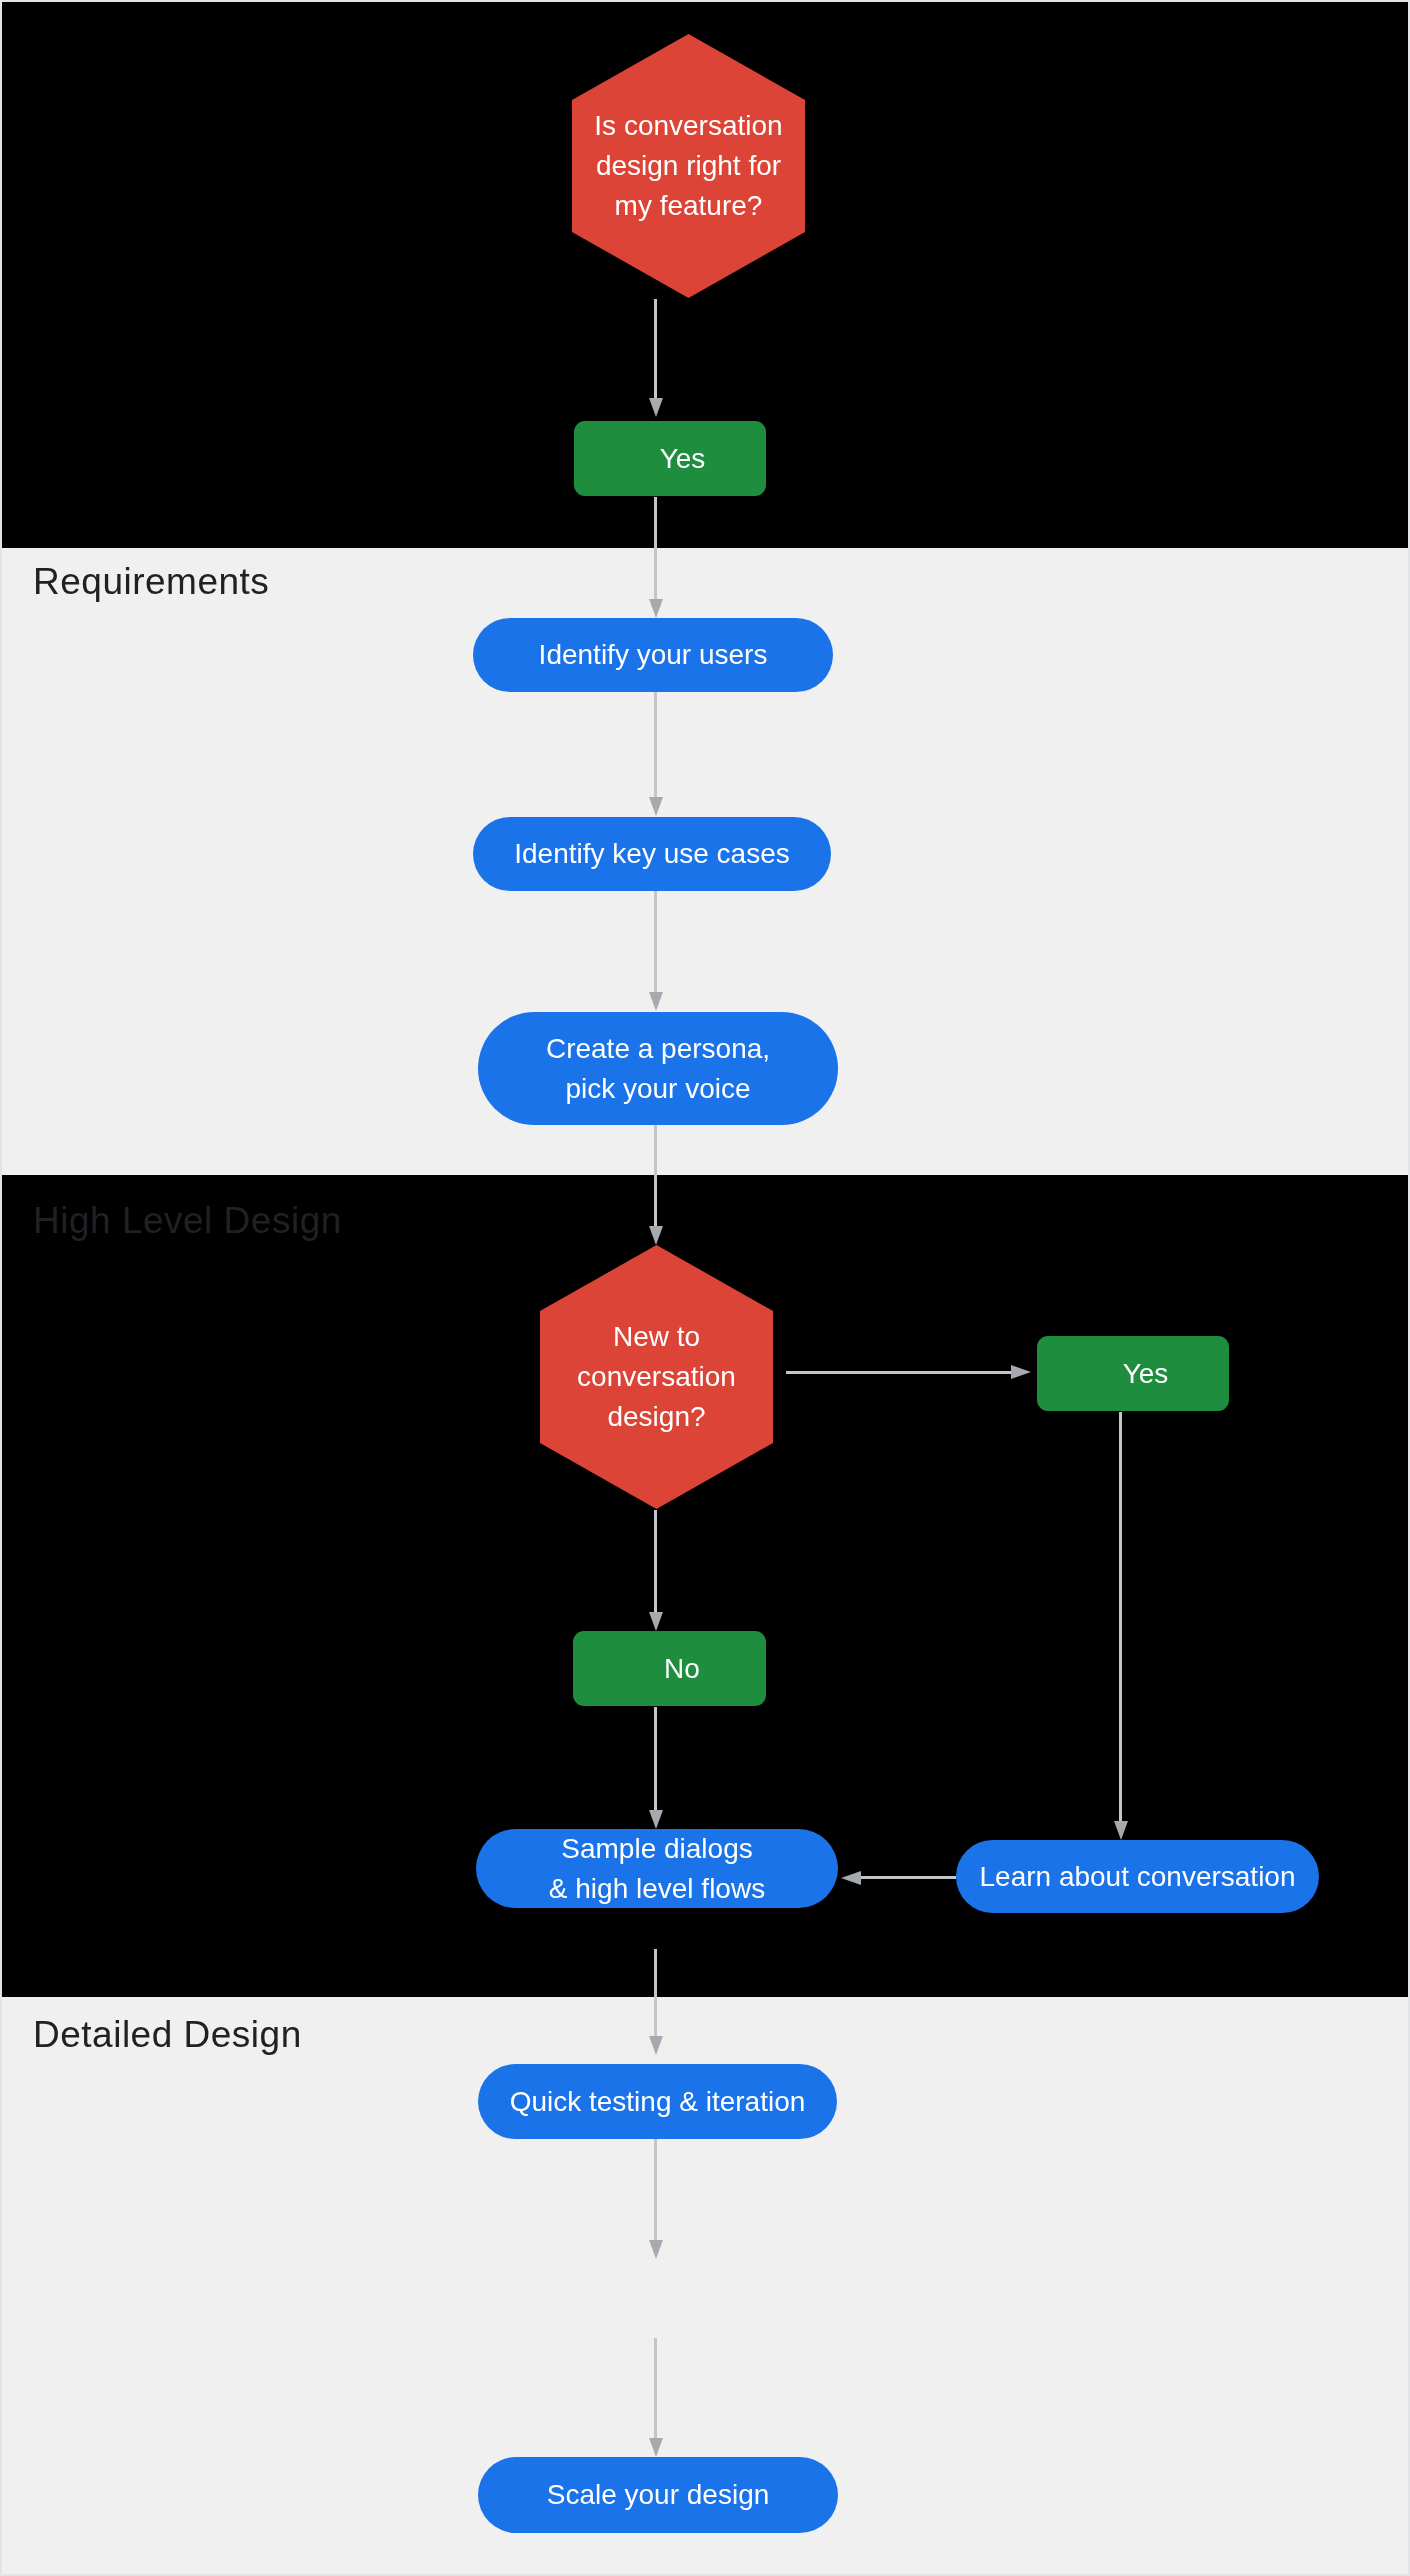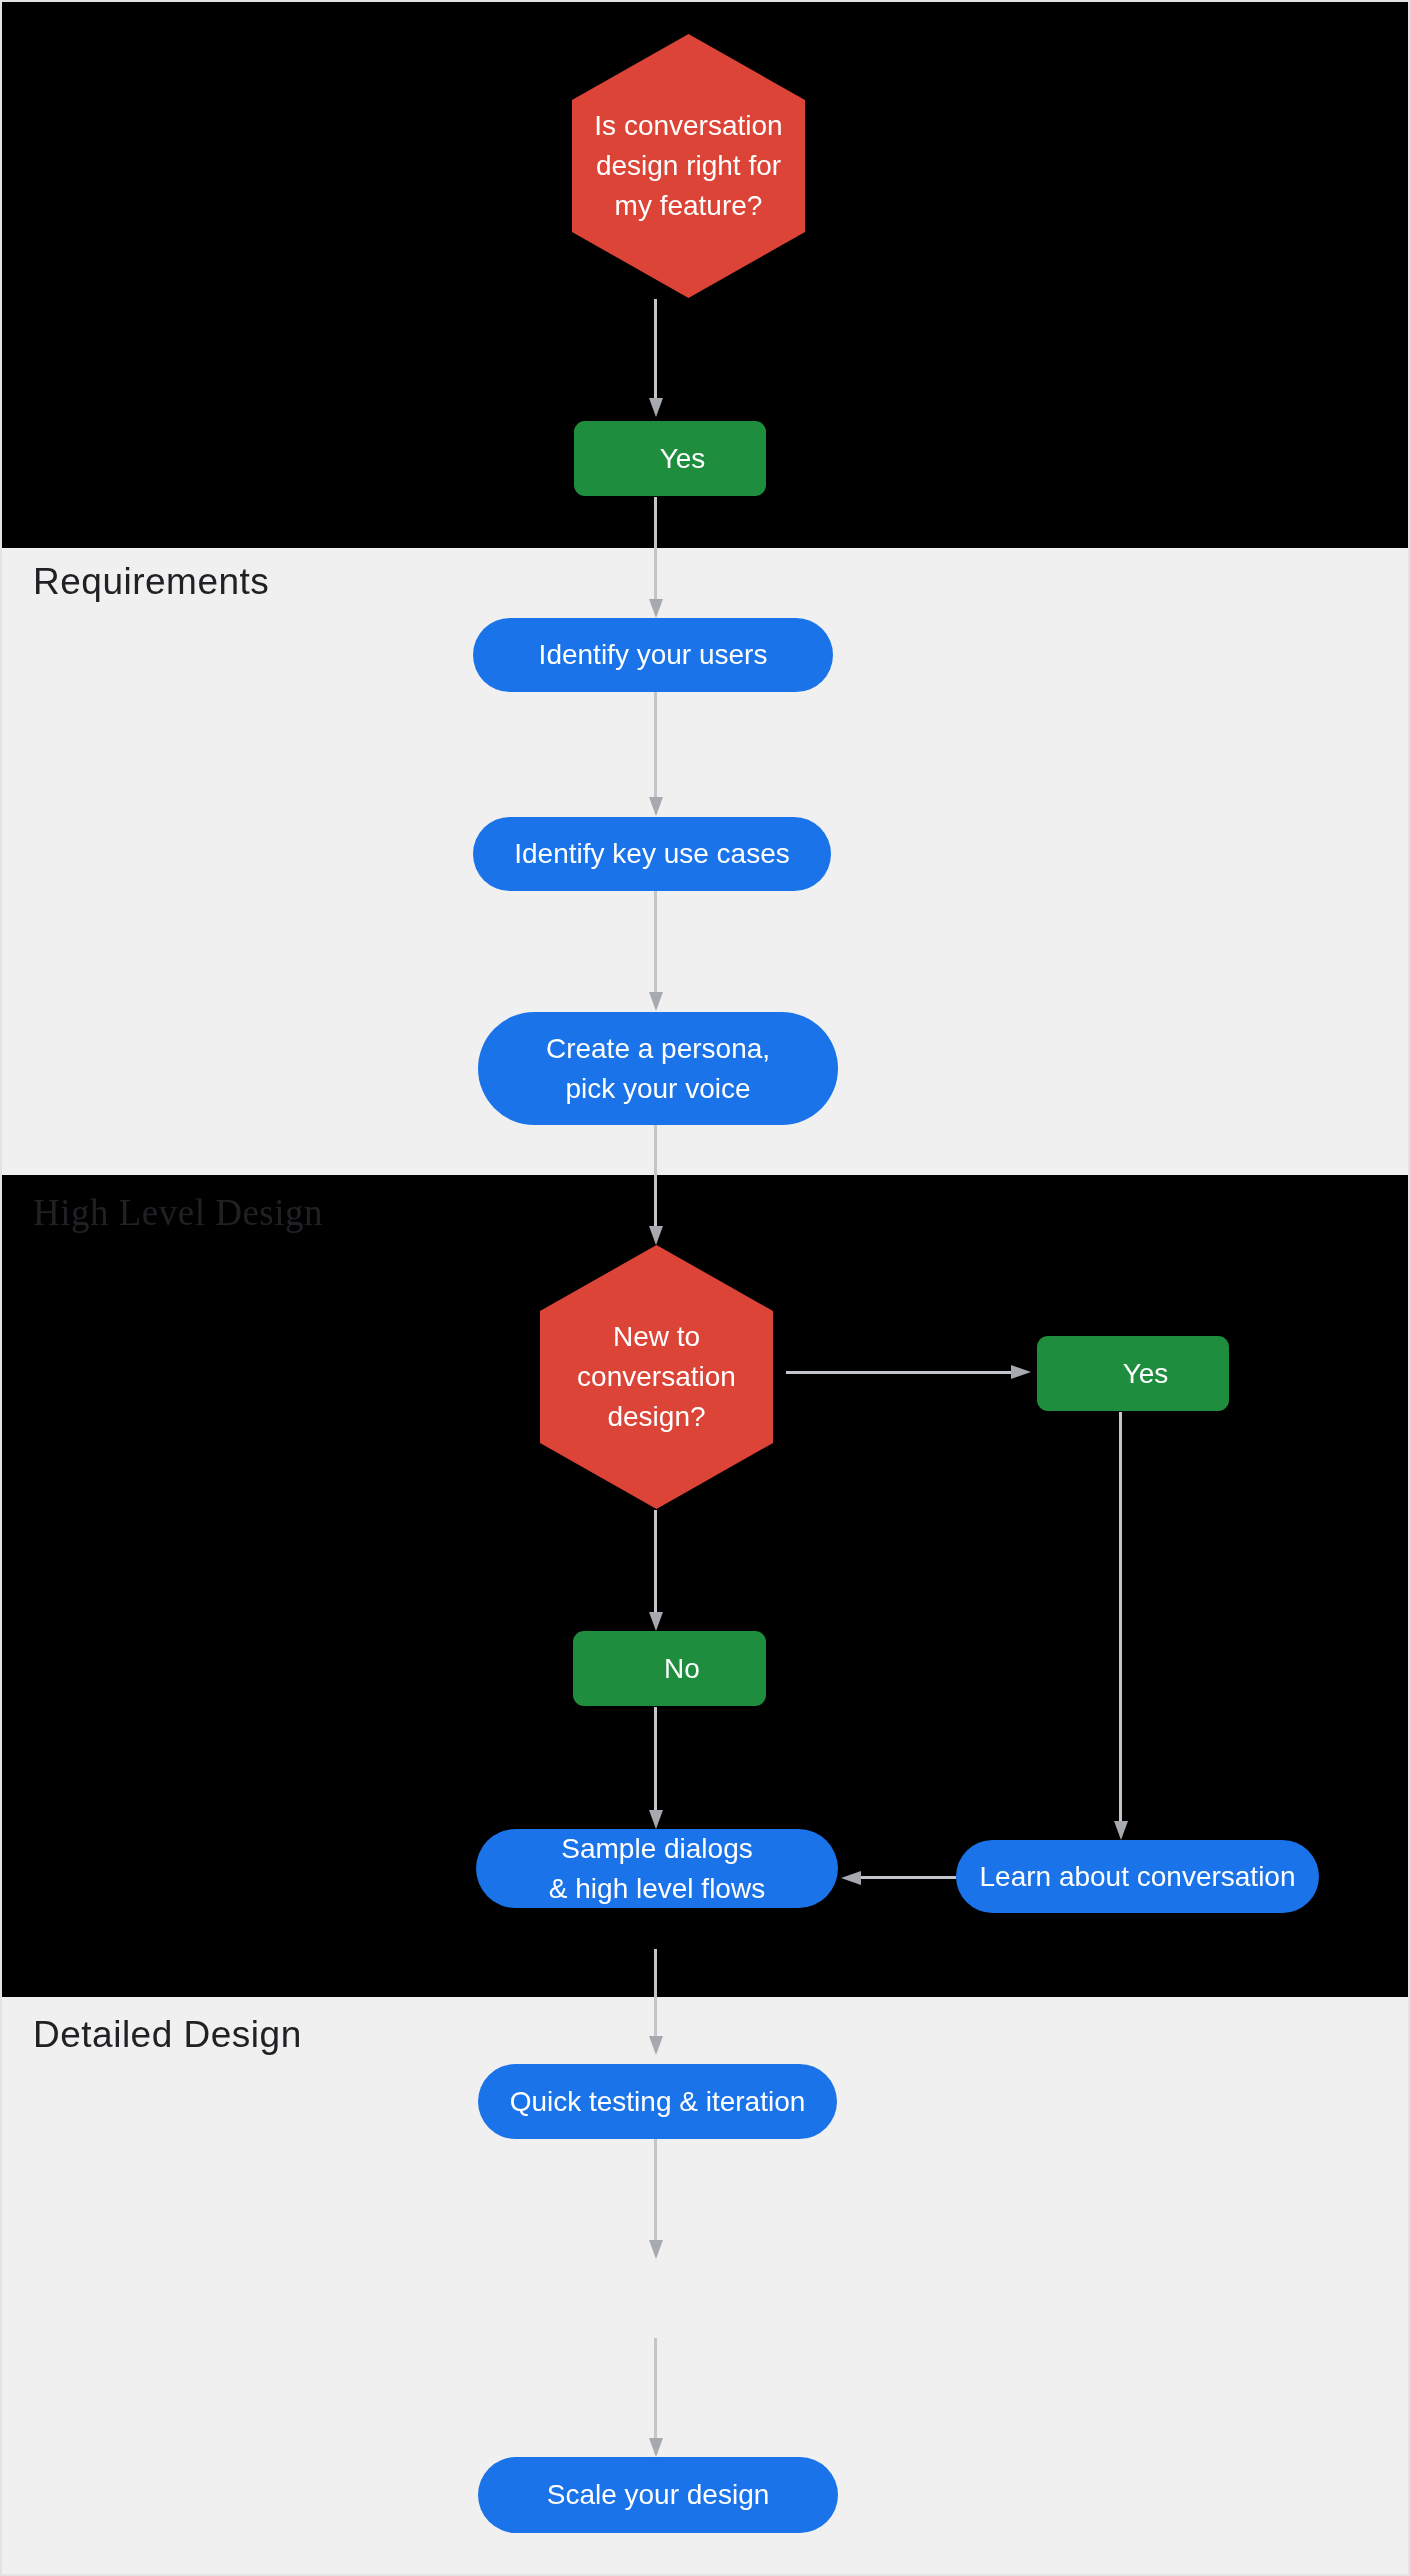--- a/index.html
+++ b/index.html
@@ -15,21 +15,21 @@
   .sec-light{background:var(--c-light,#F0F0F0);}
   #sec-intro{top:0;height:546px;}
   #sec-requirements{top:546px;height:627px;}
   #sec-hld{top:1173px;height:822px;}
   #sec-detailed{top:1995px;height:575px;}
   .section-label{
     position:absolute;left:31px;font-size:37px;line-height:43px;
     color:var(--c-label,#202124);letter-spacing:0.5px;
   }
   #sec-requirements .section-label{top:12px;}
-  #sec-hld .section-label{top:16px;font-family:Liberation Serif, serif;}
+  #sec-hld .section-label{top:24px;}
   #sec-detailed .section-label{top:16px;}
 
   .node{
     position:absolute;display:flex;align-items:center;justify-content:center;
     color:var(--c-node_text,#fff);font-size:28px;line-height:40px;
     text-align:center;white-space:pre-line;
   }
   .hex{background:var(--c-red,#DB4437);
     clip-path:polygon(50% 0,100% 25%,100% 75%,50% 100%,0 75%,0 25%);}
   .btn{background:var(--c-green,#1E8E3E);border-radius:11px;padding-left:25px;}

